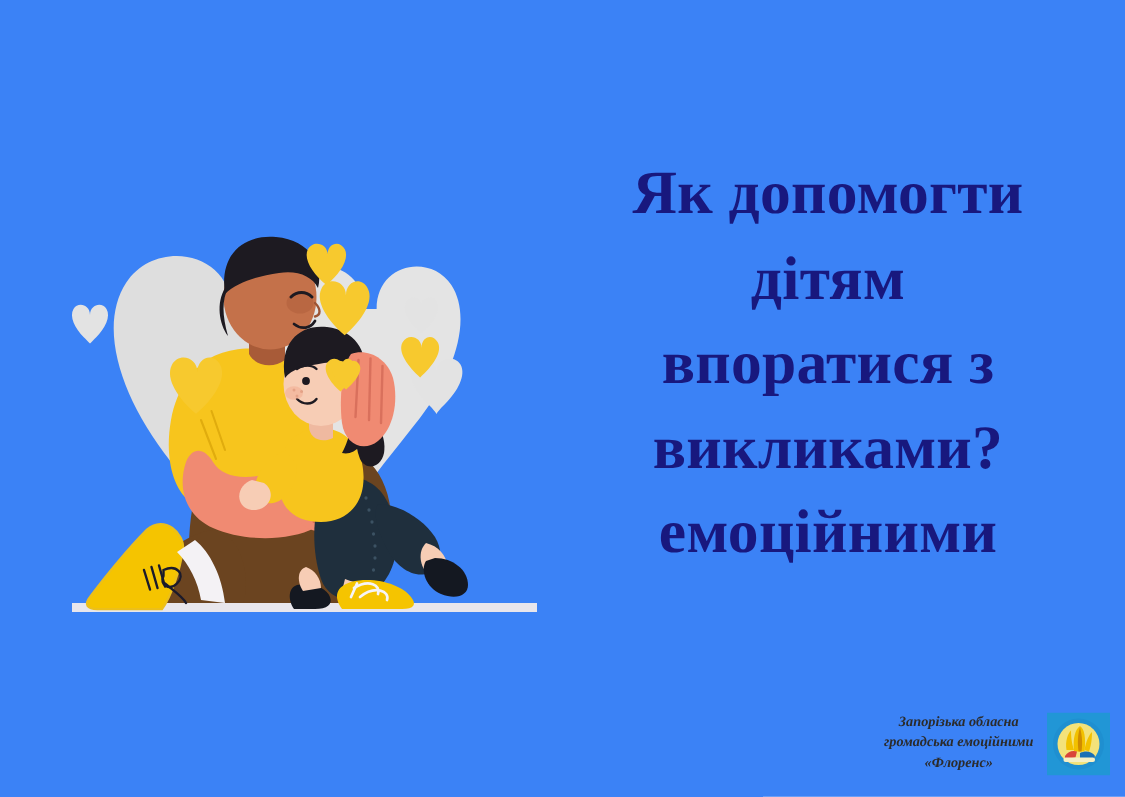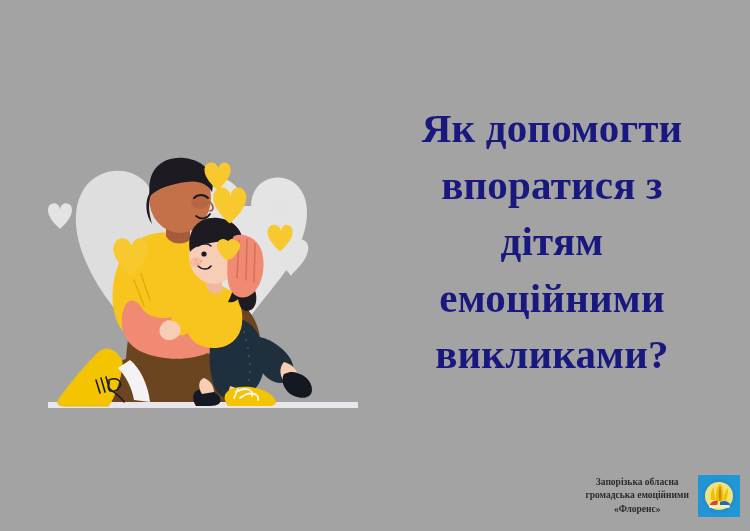--- a/index.html
+++ b/index.html
@@ -10,21 +10,21 @@
     width: 750px;
     height: 531px;
     overflow: hidden;
     background: #f9f8fc;
     font-family: "Liberation Serif", serif;
   }
   #poster {
     position: relative;
     width: 750px;
     height: 531px;
-    background: #a3a3a3;
+    background: #3b82f6;
     overflow: hidden;
   }
 
   
   #illustration {
     position: absolute;
     left: 38px;
     top: 140px;
     width: 340px;
     height: 300px;
@@ -63,20 +63,21 @@
     height: 52px;
     display: flex;
     align-items: center;
     justify-content: flex-end;
     gap: 9px;
   }
   #footer-text {
     text-align: center;
     color: #2b2b2b;
     font-family: "Liberation Serif", serif;
+    font-style: italic;
     font-weight: 700;
     font-size: 9.5px;
     line-height: 1.42;
   }
   #footer-text span {
     display: block;
     white-space: nowrap;
   }
   #footer-logo {
     width: 42px;
@@ -231,24 +232,24 @@
         <path d="M100 108 C100 97 86 93 81 103 C76 113 86 128 99 139 C112 128 122 113 117 103 C112 93 100 97 100 108 Z" transform="translate(0,0) scale(0.9) translate(4,12)"></path>
         <path d="M248 96 C248 88 238 85 234 92 C230 99 238 110 247 118 C256 110 264 99 260 92 C256 85 248 88 248 96 Z" transform="translate(0,0) scale(0.9) translate(22,6)"></path>
         <path d="M206 118 C206 112 198 110 195 115 C192 120 198 128 205 134 C212 128 218 120 215 115 C212 110 206 112 206 118 Z" transform="translate(0,0) scale(0.88) translate(14,2)"></path>
       </g>
 
     </svg>
   </div>
 
   <div id="headline">
     <span class="hl-line">Як допомогти</span>
+    <span class="hl-line">дітям</span>
     <span class="hl-line">впоратися з</span>
-    <span class="hl-line">дітям</span>
+    <span class="hl-line">викликами?</span>
     <span class="hl-line">емоційними</span>
-    <span class="hl-line">викликами?</span>
   </div>
 
   <div id="footer">
     <div id="footer-text">
       <span>Запорізька обласна</span>
       <span>громадська емоційними</span>
       <span>«Флоренс»</span>
     </div>
     <div id="footer-logo">
       <svg viewBox="0 0 42 42" xmlns="http://www.w3.org/2000/svg">

